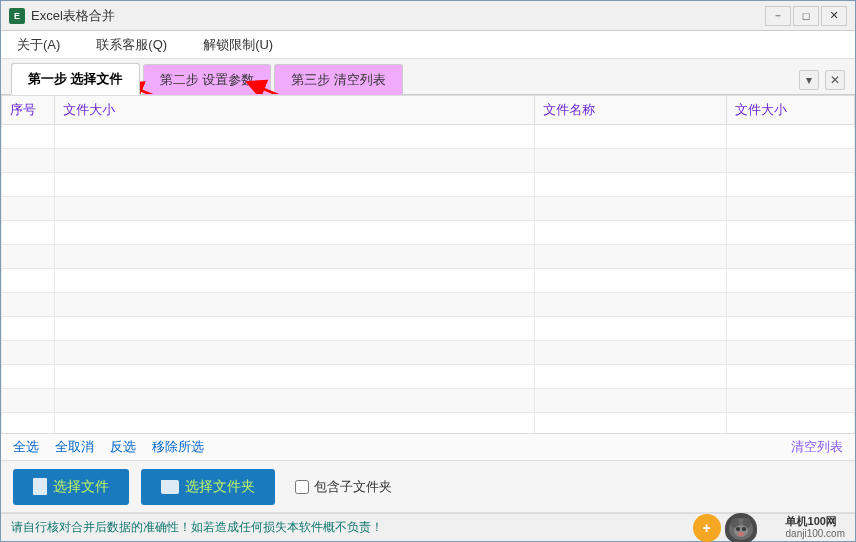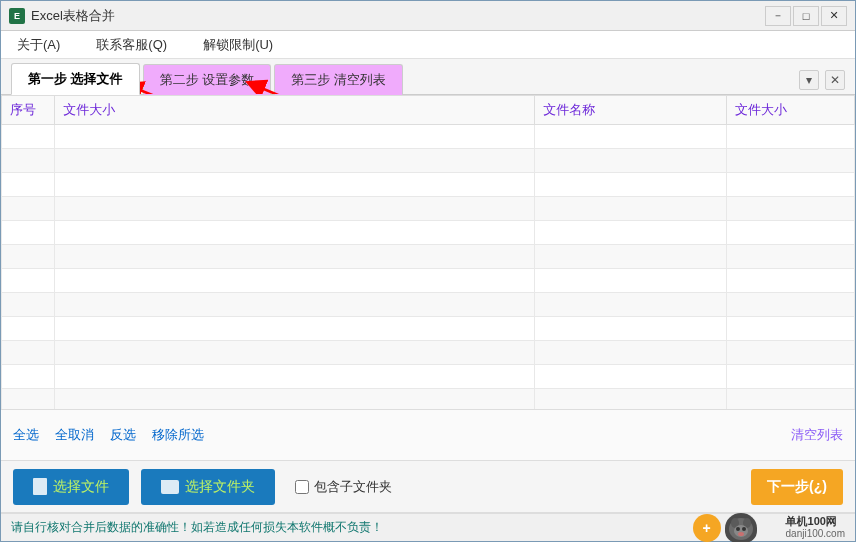--- a/index.html
+++ b/index.html
@@ -161,21 +161,21 @@
       font-size: 12px;
     }
     .file-table tr:nth-child(even) td { background: #f8f8f8; }
     .col-seq { width: 50px; }
     .col-path { width: 450px; }
     .col-name { width: 180px; }
     .col-size { width: 120px; }
 
     
     .action-bar {
-      height: 52px;
+      height: 28px;
       display: flex;
       align-items: center;
       padding: 12px 12px;
       border-top: 1px solid #ddd;
       border-bottom: 1px solid #ddd;
       background: #fafafa;
       flex-shrink: 0;
       justify-content: space-between;
     }
     .action-links {
@@ -467,23 +467,20 @@
       <span>选择文件</span>
     </button>
     <button class="btn-blue">
       <span style="display:inline-block; width:18px; height:14px; background:rgba(255,255,255,0.85); border-radius:0 2px 2px 2px; flex-shrink:0;"></span>
       <span>选择文件夹</span>
     </button>
     <div class="checkbox-area">
       <input type="checkbox" style="">
       <span>包含子文件夹</span>
     </div>
-    <button class="btn-orange">
-      <span>下一步(¿)</span>
-    </button>
   </div>
 
   <div class="status-bar">
     <span class="status-text">请自行核对合并后数据的准确性！如若造成任何损失本软件概不负责！</span>
     <div class="logo-area">
       <div style="width:28px;height:28px;border-radius:50%;background:#f5a623;display:flex;align-items:center;justify-content:center;font-size:14px;color:white;font-weight:bold;">+</div>
       <div style="width:32px;height:30px;background:#4a4a4a;border-radius:50% 50% 40% 40%;display:flex;align-items:center;justify-content:center;">
         <svg width="28" height="26" viewBox="0 0 28 26">
           <ellipse cx="14" cy="14" rx="12" ry="11" fill="#6b6b6b"></ellipse>
           <ellipse cx="8" cy="8" rx="4" ry="5" fill="#5a5a5a"></ellipse>

